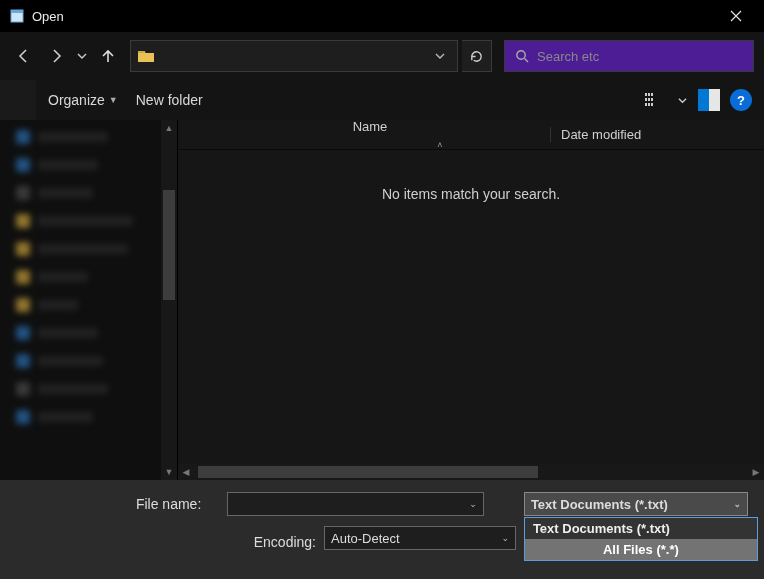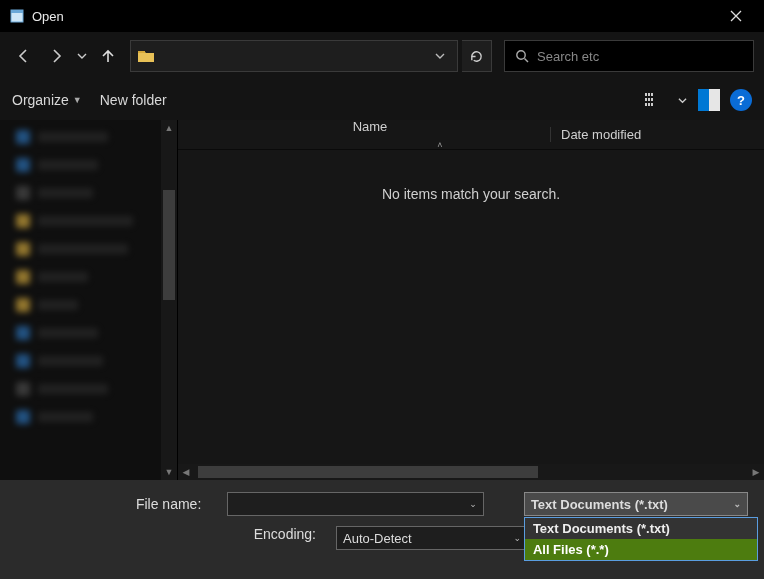--- a/index.html
+++ b/index.html
@@ -27,29 +27,30 @@
   .navbtn { width:28px; height:28px; display:flex; align-items:center; justify-content:center; color:#ccc; font-size:16px;}
   .pathbox {
     flex:1; height:32px; border:1px solid #3a3a3a; background:#1e1e1e;
     display:flex; align-items:center; padding:0 6px; gap:6px; margin-left:4px;
   }
   .pathbox .folder-icon { width:18px; height:18px; display:flex; align-items:center; justify-content:center;}
   .pathbox .pathtext { flex:1; color:#555; filter: blur(2px); letter-spacing:1px;}
   .pathbox .drop { color:#bbb; font-size:11px; padding:0 6px;}
   .refreshbtn { width:30px; height:32px; border:1px solid #3a3a3a; border-left:none; display:flex; align-items:center; justify-content:center; color:#ccc; background:#1e1e1e;}
   .searchbox {
-    width:250px; height:32px; border:1px solid #3a3a3a; background:#000000;
+    width:250px; height:32px; border:1px solid #3a3a3a; background:#4c1d95;
     display:flex; align-items:center; padding:0 10px; gap:8px; margin-left:8px;
   }
   .searchbox .sicon { color:#999; font-size:14px;}
   .searchbox .splaceholder { color:#888; }
   
   .toolbar {
     height:40px; padding:0 12px; display:flex; align-items:center; gap:18px;
     background:#141414;
+    margin-left:36px;
   }
   .toolbar .org, .toolbar .newf { color:#d8d8d8; font-size:14px; display:flex; align-items:center; gap:4px;}
   .toolbar .org .caret { font-size:9px; color:#aaa;}
   .toolbar .right { margin-left:auto; display:flex; align-items:center; gap:10px;}
   .viewbtn { width:24px; height:24px; display:flex; align-items:center; justify-content:center; color:#ccc;}
   .preview-toggle { width:22px; height:22px; display:flex;}
   .preview-toggle .half { width:50%; height:100%; }
   .preview-toggle .half.l { background:#0078d4;}
   .preview-toggle .half.r { background:#e6e6e6;}
   .helpbtn { width:22px; height:22px; border-radius:50%; background:#0a6cd6; color:#fff; display:flex; align-items:center; justify-content:center; font-size:13px; font-weight:bold;}
@@ -84,23 +85,23 @@
   .combo { height:24px; border:1px solid #666; background:#1e1e1e; display:flex; align-items:center; padding:0 6px; color:#ddd; position:relative;}
   .combo .caret { margin-left:auto; font-size:9px; color:#bbb;}
   .fname-combo { width:268px;}
   .enc-combo { width:192px; margin-left:0;}
   .type-combo { width:234px; margin-left:20px; background:#4a4a4a; border:1px solid #888;font-weight:bold;}
   .dropdown-open {
     position:absolute; top:24px; left:-1px; width:234px;
     border:1px solid #5a9de0; background:#333; z-index:10;
   }
   .dropdown-open .opt { padding:3px 8px; color:#eee; font-size:13px;}
-  .dropdown-open .opt.sel { background:#4d7c0f; color:#fff;}
+  .dropdown-open .opt.sel { background:#737373; color:#fff;text-align:center;}
   .enc-label { width:86px; text-align:right; color:#ddd; font-size:14px;}
-  .row2-wrap { display:flex; align-items:flex-start; gap:20px; padding-left:214px;}
+  .row2-wrap { display:flex; align-items:flex-end; gap:8px; padding-left:214px;}
   svg { display:block; }
 </style>
 </head>
 <body>
 
 <div class="titlebar">
   <span class="icon-wrap">
     <svg width="16" height="16" viewBox="0 0 16 16">
       <rect x="2" y="2" width="12" height="12" fill="#cde6f7" stroke="#6aa8d8"></rect>
       <rect x="2" y="2" width="12" height="3" fill="#6aa8d8"></rect>

